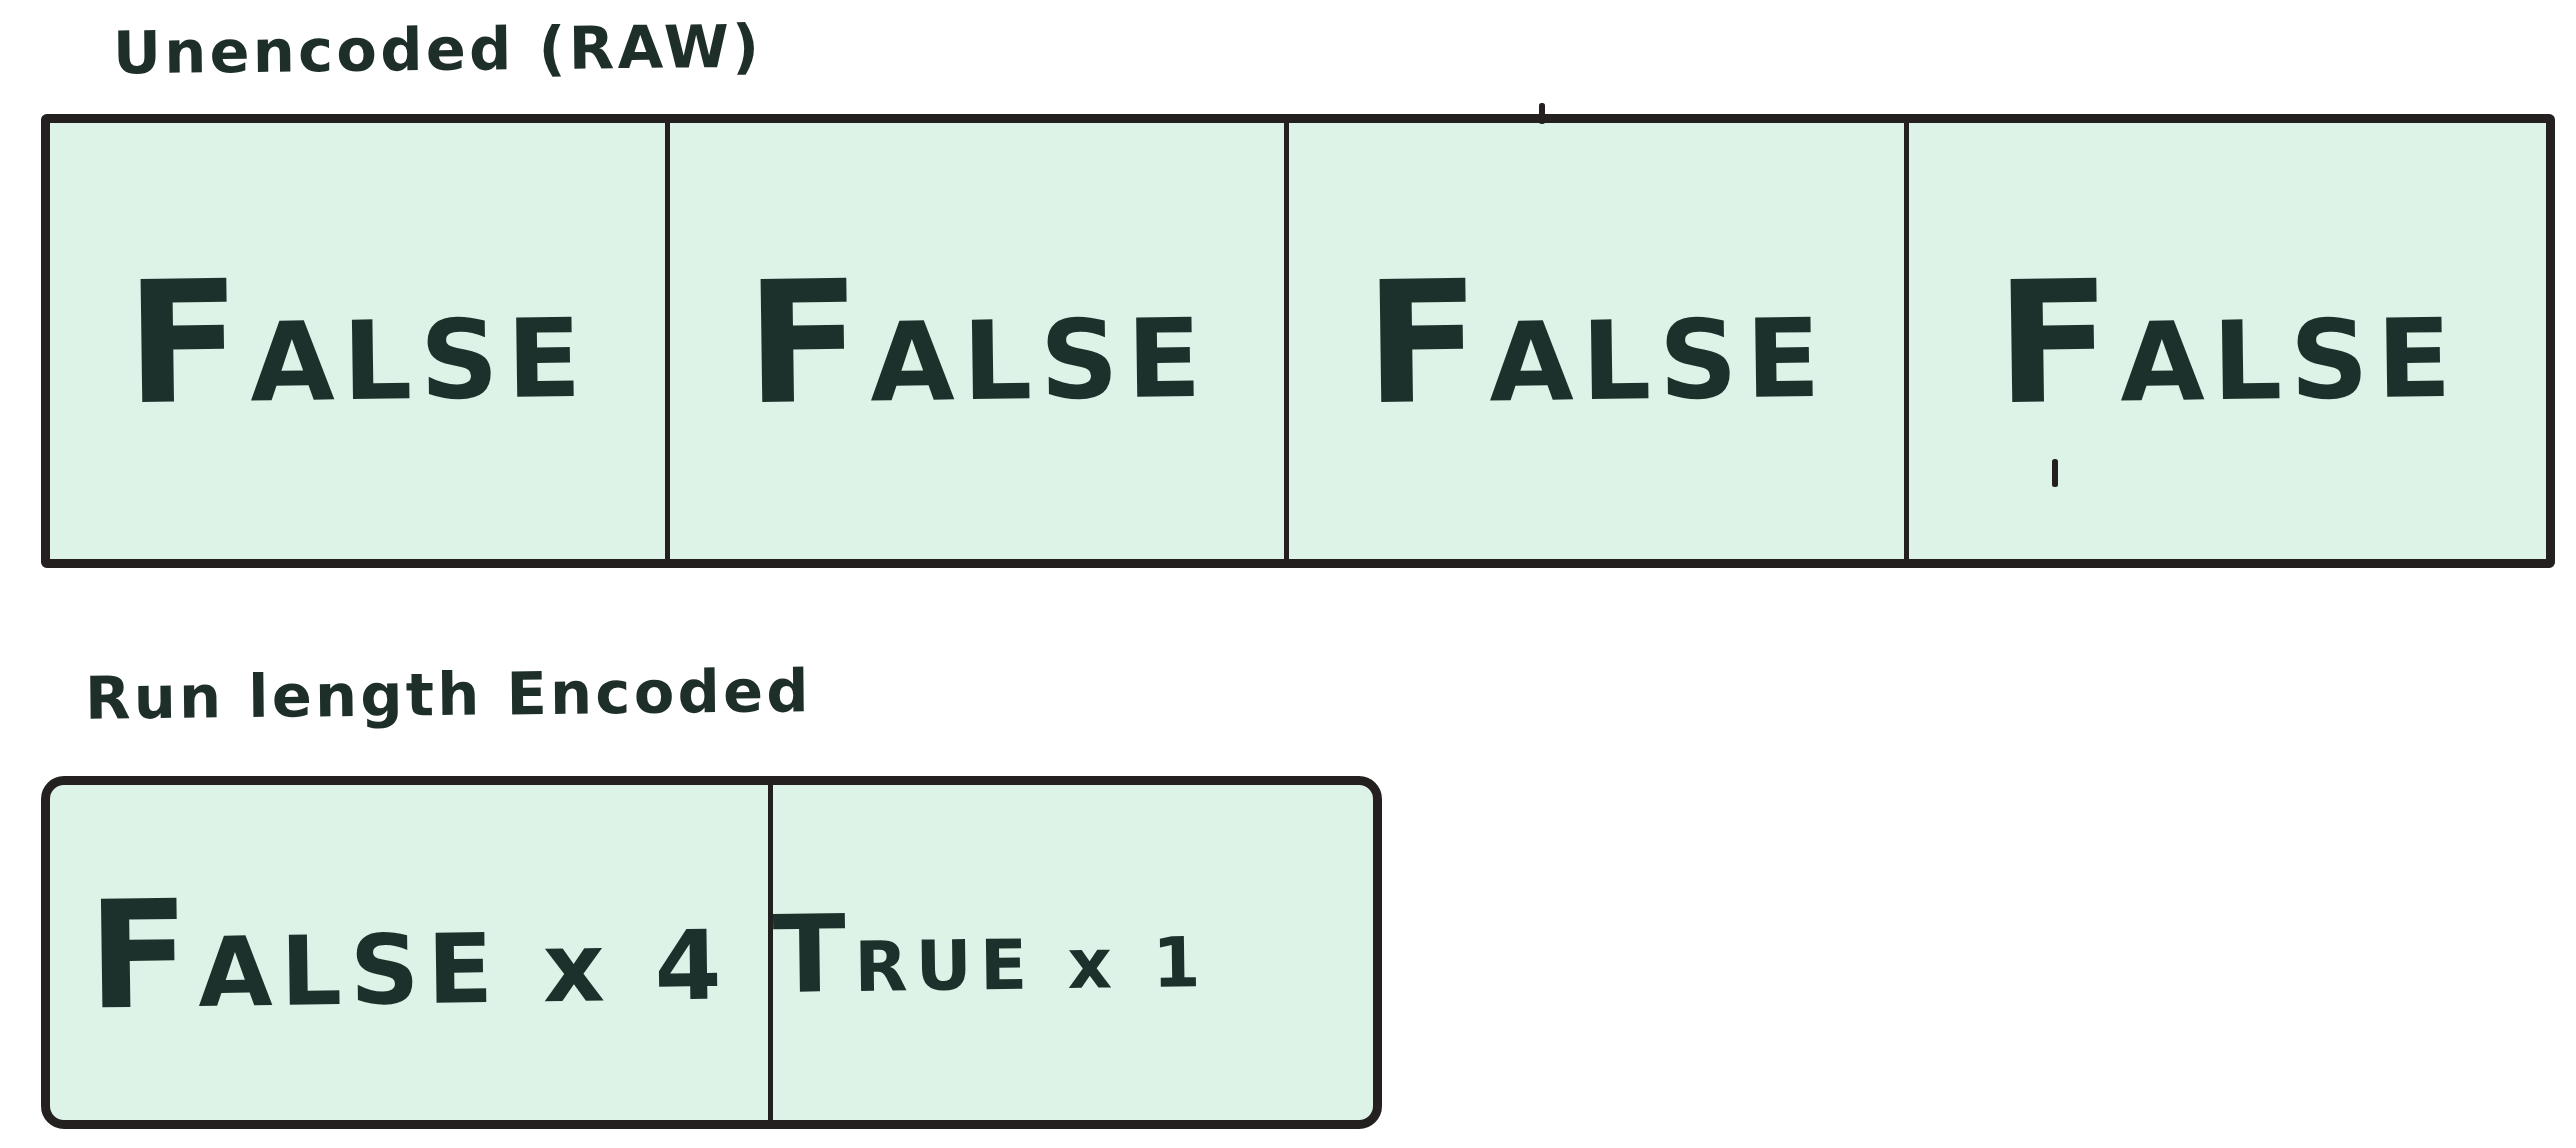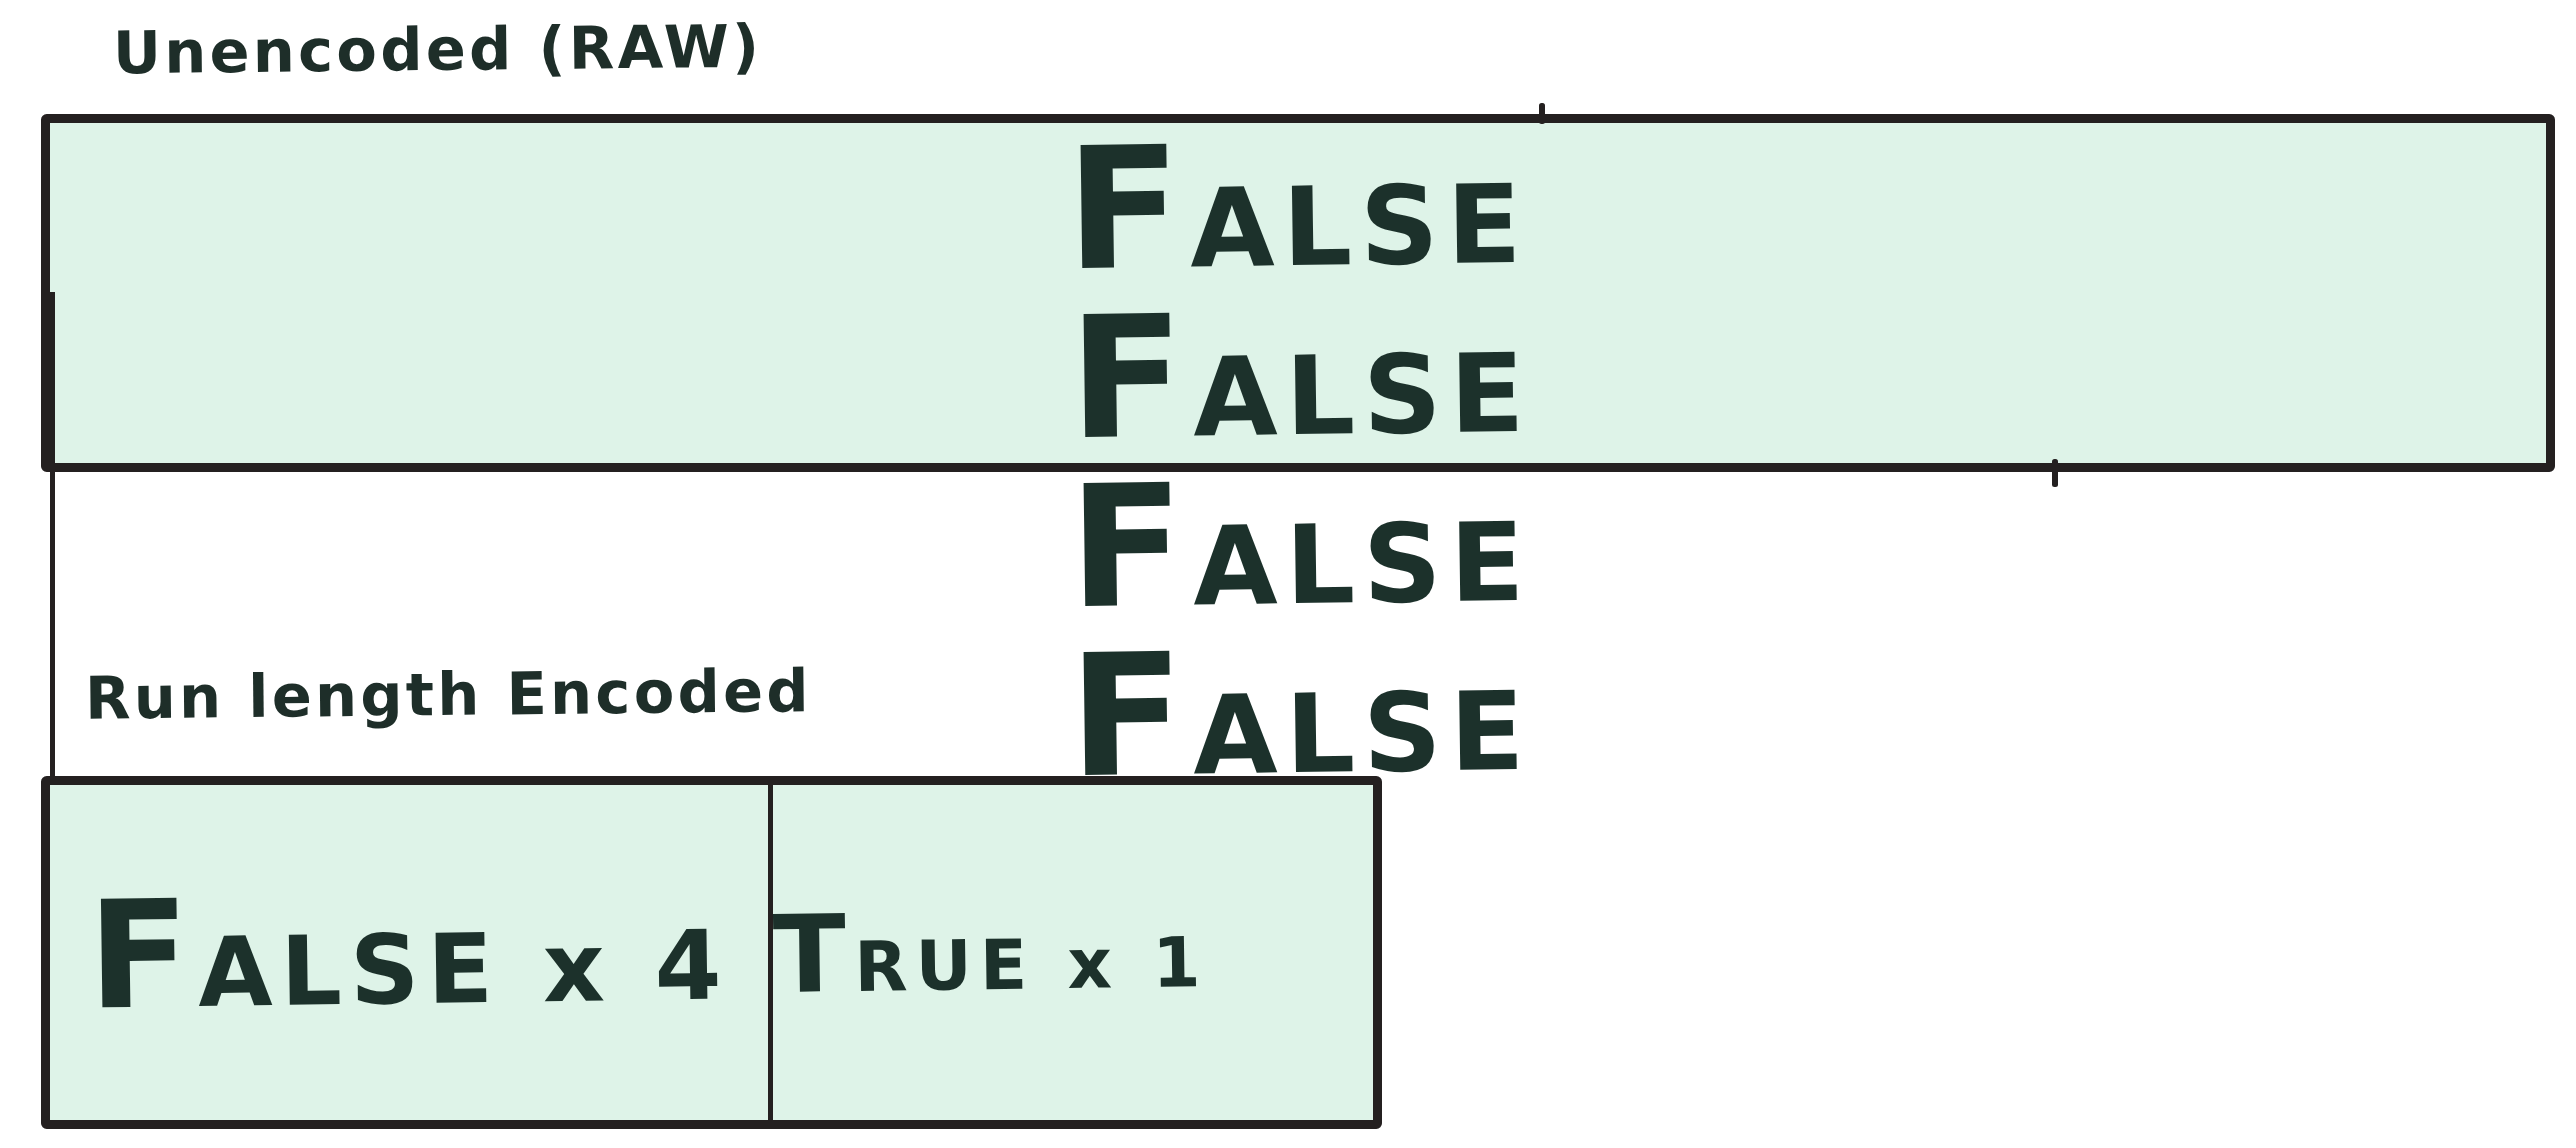--- a/index.html
+++ b/index.html
@@ -34,26 +34,27 @@
     position: absolute;
     background: #def3e8;
     border: 9px solid #242020;
     border-radius: 5.7px;
     display: flex;
     align-items: stretch;
     box-sizing: border-box;
   }
   #raw-box {
     left: 41px; top: 114px;
-    width: 2514px; height: 358px; flex-direction: column;
+    width: 2514px; height: 454px;
   }
   #rle-box {
     left: 41px; top: 776px;
     width: 1341px; height: 353px;
     border-width: 9.8px;
+    border-radius: 23px;
   }
 
   .cell {
     display: flex;
     align-items: center;
     justify-content: center;
     position: relative;
     box-sizing: border-box;
   }
   .cell + .cell { border-left: 5.7px solid #242020; }

